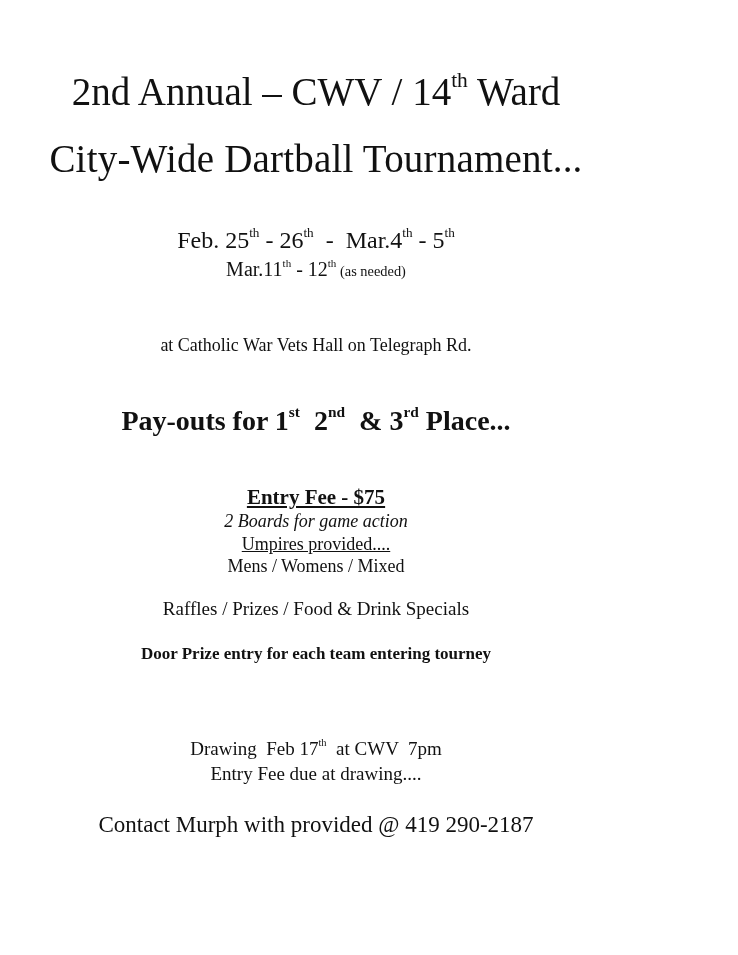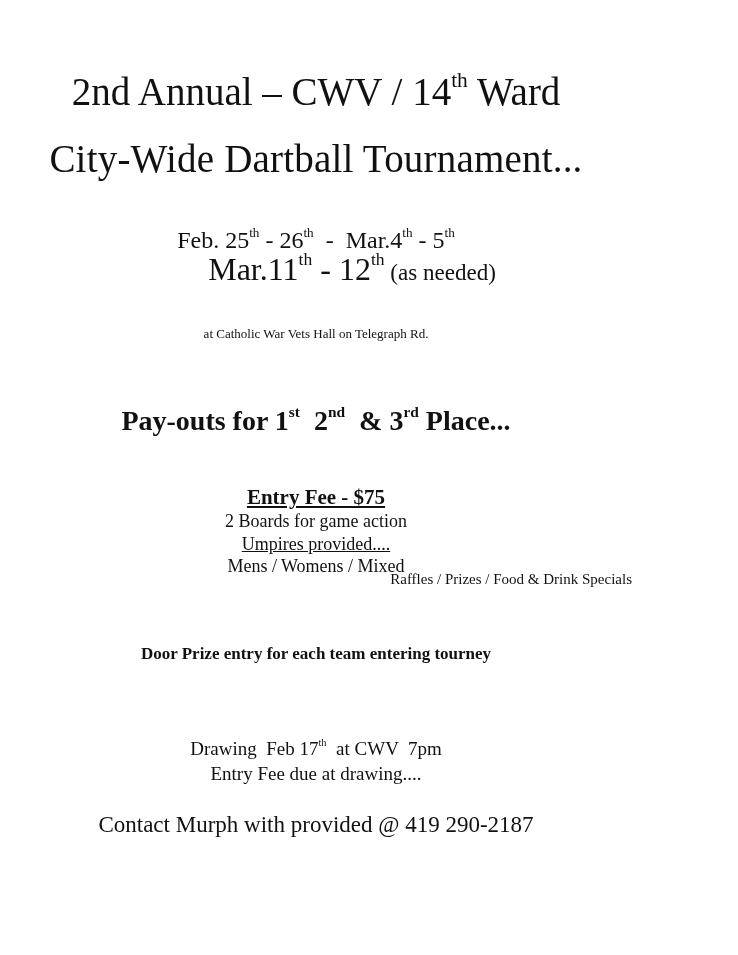--- a/index.html
+++ b/index.html
@@ -6,27 +6,27 @@
   body {
     width: 738px; height: 955px; position: relative; overflow: hidden;
     font-family: "Liberation Serif", "DejaVu Serif", serif; color: #111111;
   }
   .line { position: absolute; left: 0; width: 632px; text-align: center; white-space: nowrap; }
   sup { font-size: 0.55em; vertical-align: 0; position: relative; top: -0.85em; line-height: 0; }
   .small-paren { font-size: 0.72em; }
   .title1 { top: 68px; font-size: 39px; line-height: 48px; }
   .title2 { top: 135px; font-size: 39px; line-height: 48px; letter-spacing: 0.2px; }
   .dates1 { top: 226px; font-size: 24px; line-height: 28px; }
-  .dates2 { top: 255px; font-size: 32px; line-height: 28px; margin-left: 36px; }
-  .venue { top: 322px; font-size: 13px; line-height: 24px; }
+  .dates2 { top: 255px; font-size: 20px; line-height: 28px; }
+  .venue { top: 333px; font-size: 18px; line-height: 24px; }
   .payouts { top: 404px; font-size: 28px; line-height: 34px; font-weight: bold; }
   .fee-title { top: 484px; font-size: 21px; line-height: 26px; font-weight: bold; text-decoration: underline; }
   .fee-item { font-size: 18px; line-height: 22px; }
-  .fi0 { top: 510px; } .fi1 { top: 533px; text-decoration: underline; } .fi2 { top: 555px; }
-  .raffles { top: 568px; font-size: 15px; line-height: 22px; text-align: right; }
+  .fi0 { top: 510px; font-style: italic; } .fi1 { top: 533px; text-decoration: underline; } .fi2 { top: 555px; }
+  .raffles { top: 598px; font-size: 19px; line-height: 22px; }
   .door { top: 643px; font-size: 17px; line-height: 22px; font-weight: bold; }
   .drawing { top: 737px; font-size: 19px; line-height: 24px; }
   .feedue { top: 762px; font-size: 19px; line-height: 24px; }
   .contact { top: 811px; font-size: 23px; line-height: 28px; }
   .bold { font-weight: normal; }
 </style>
 </head>
 <body>
 
 <div class="line title1"><span>2nd Annual – CWV / 14</span><sup>th</sup><span> Ward</span></div>

